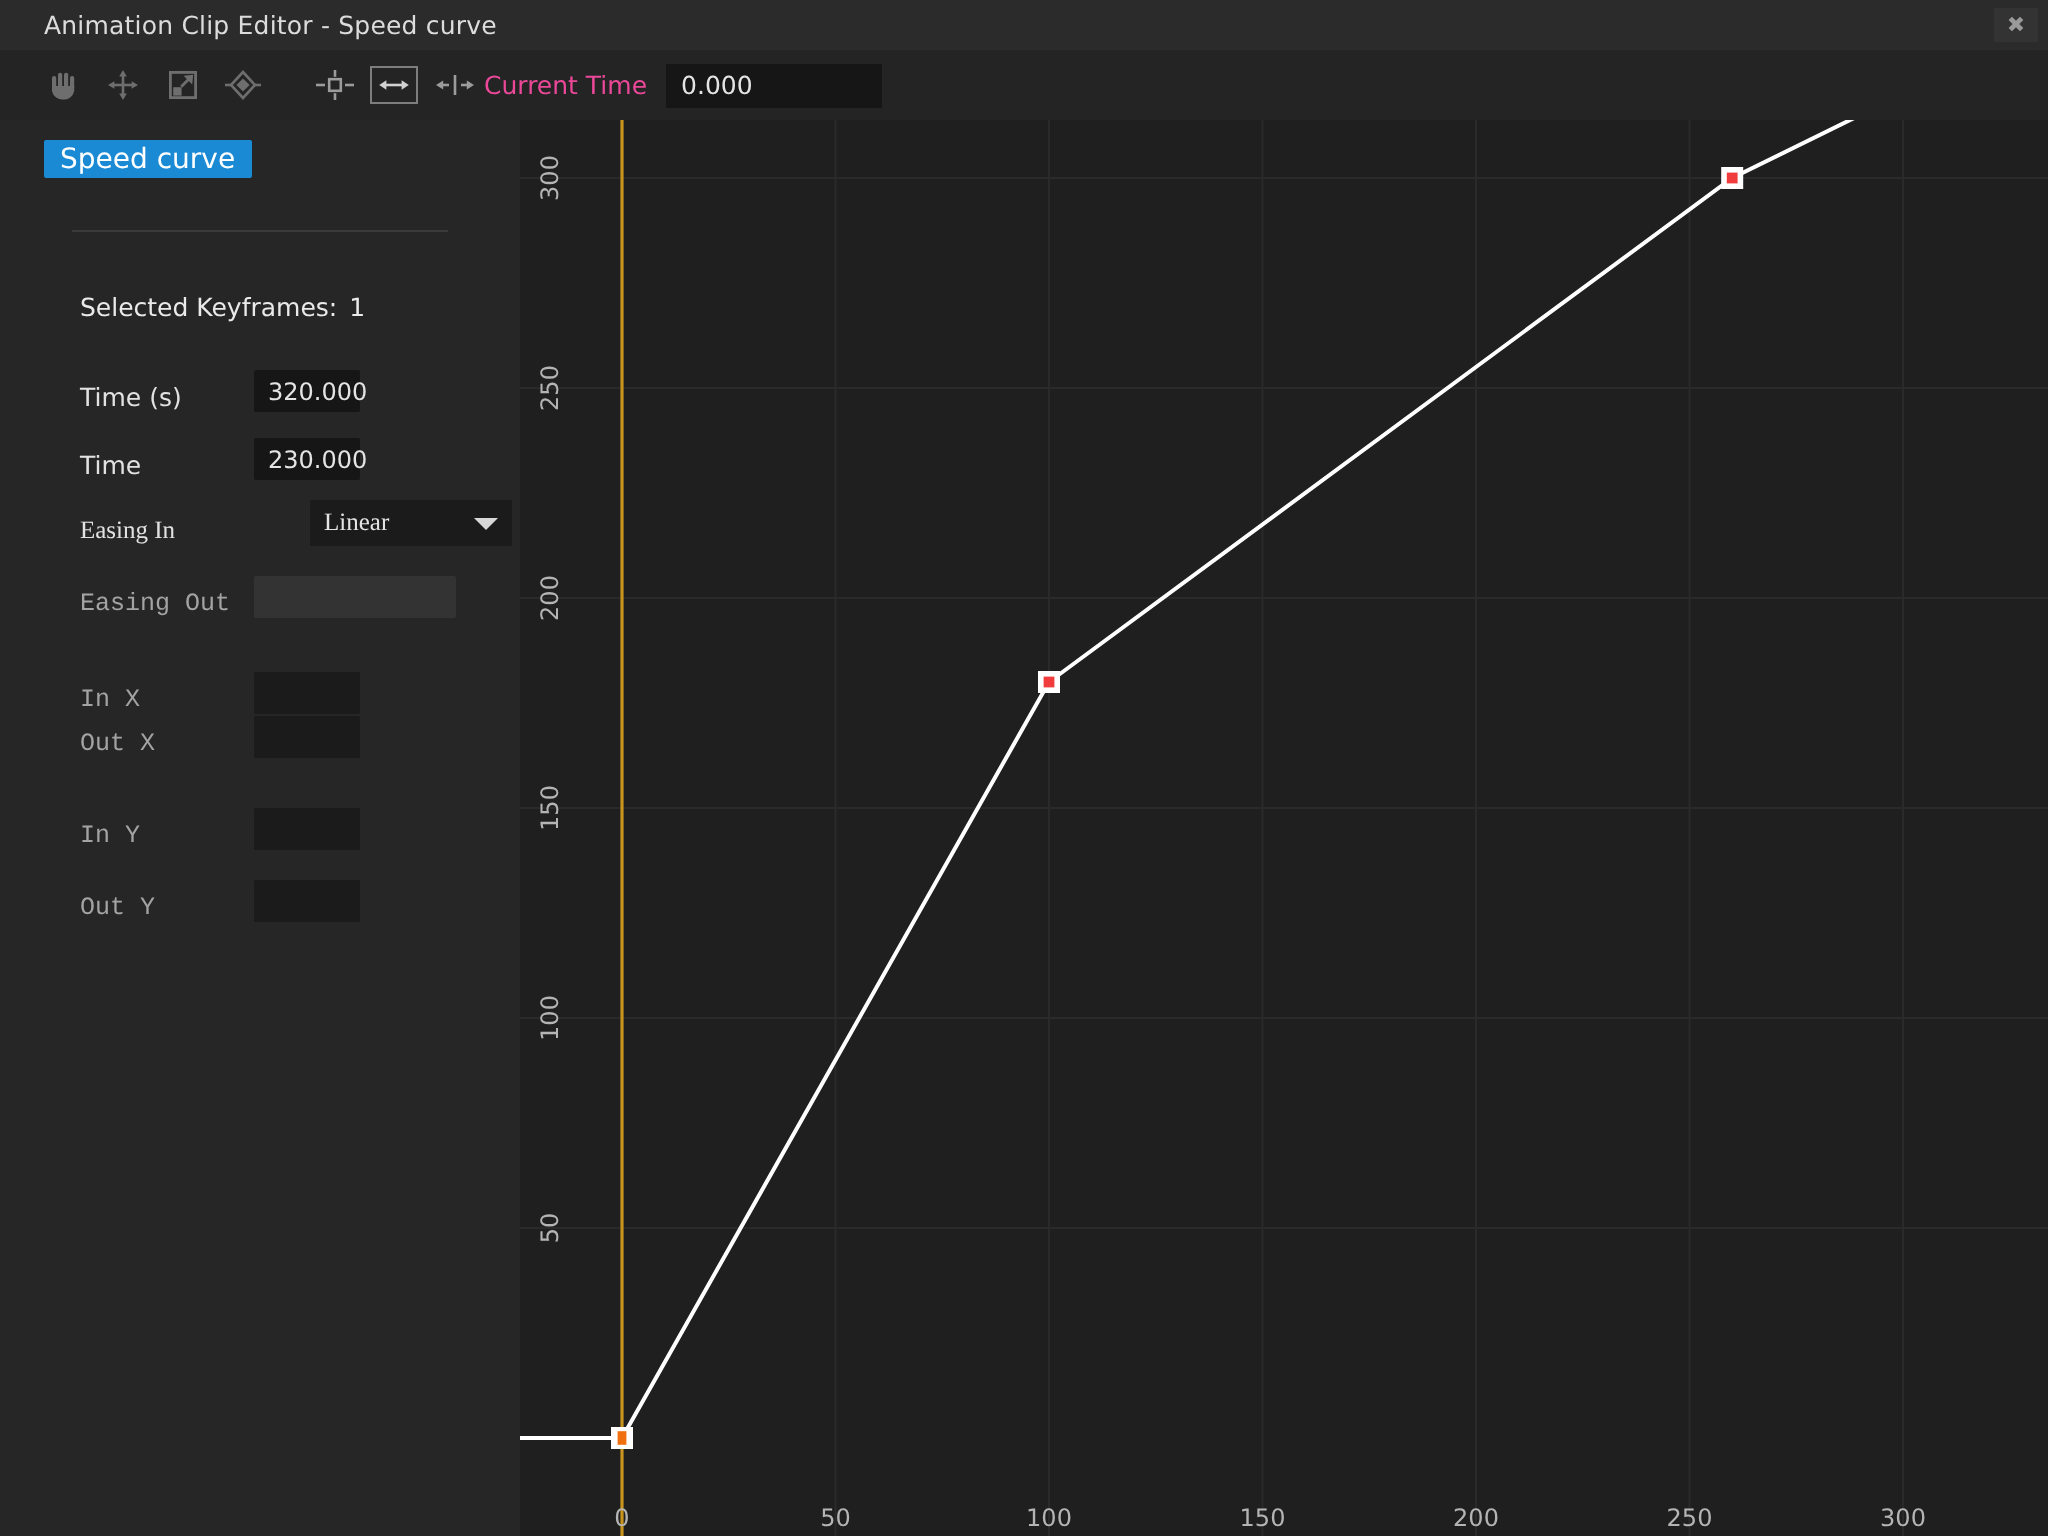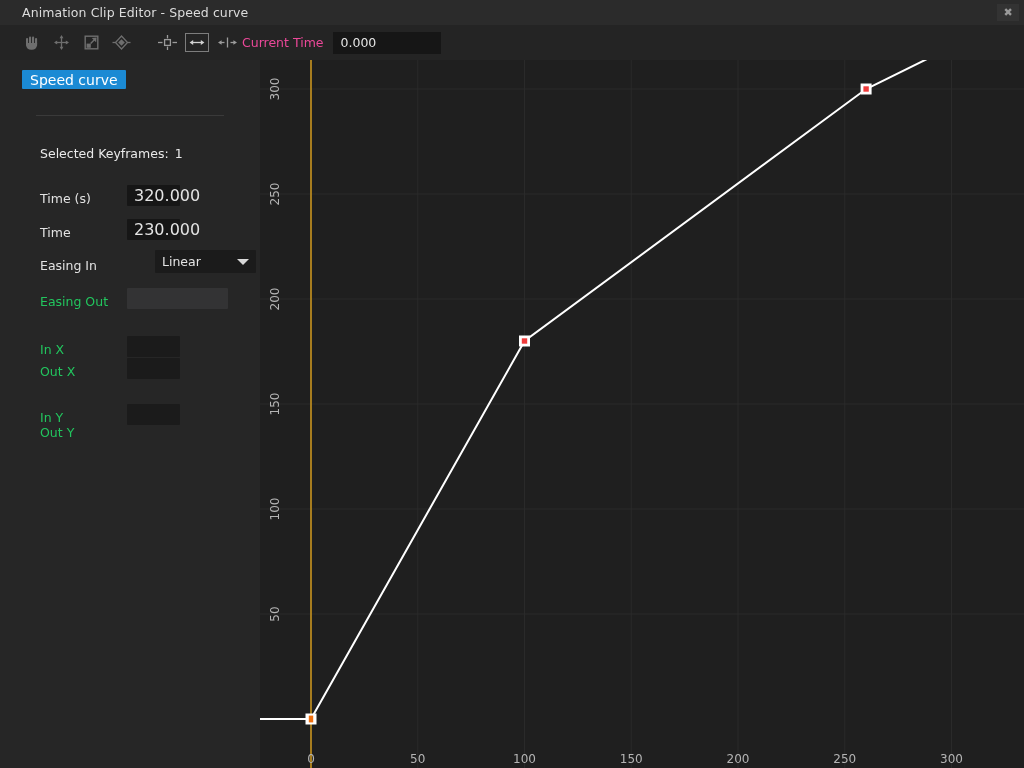--- a/index.html
+++ b/index.html
@@ -129,26 +129,26 @@
     display: flex;
     align-items: flex-end;
     gap: 20px;
   }
   .field-label {
     font-size: 12.5px;
     color: #e2e2e2;
     width: 67px;
     white-space: nowrap;
   }
-  .field-row.disabled .field-label { color: #22c55e; }
+  .field-row.disabled .field-label { color: #a3a3a3; font-family: Liberation Mono, monospace; }
   .field-input {
     width: 53px; height: 21px;
     background: #161616;
     color: #e4e4e4;
-    font-size: 16px;
+    font-size: 12px;
     display: flex;
     align-items: center;
     padding-left: 7px;
     box-sizing: border-box;
     border-radius: 1px;
   }
   .field-input.wide { width: 101px; }
   .field-input.blank { background: #1b1b1b; }
   .field-input.blank-light { background: #333334; }
   .field-select {
@@ -315,21 +315,21 @@
 
   <div id="field-rows">
       <div class="field-row" style="top: 124px;">
         <div class="field-label">Time (s)</div>
         <div class="field-input">320.000</div>
       </div>
       <div class="field-row" style="top: 158px;">
         <div class="field-label">Time</div>
         <div class="field-input">230.000</div>
       </div>
-      <div class="field-row" style="top: 191px;">
+      <div class="field-row" style="top: 191px; font-family: Liberation Serif, serif;">
         <div class="field-label">Easing In</div>
         <div class="field-select">
           <span>Linear</span>
           <span class="select-caret"></span>
         </div>
       </div>
       <div class="field-row disabled" style="top: 227px;">
         <div class="field-label">Easing Out</div>
         <div class="field-input blank-light wide"></div>
       </div>
@@ -338,21 +338,21 @@
         <div class="field-input blank"></div>
       </div>
       <div class="field-row disabled" style="top: 297px;">
         <div class="field-label">Out X</div>
         <div class="field-input blank"></div>
       </div>
       <div class="field-row disabled" style="top: 331px; margin-top: 12px;">
         <div class="field-label">In Y</div>
         <div class="field-input blank"></div>
       </div>
-      <div class="field-row disabled" style="top: 365px; flex-direction: column;">
+      <div class="field-row disabled" style="top: 379px;">
         <div class="field-label">Out Y</div>
         <div class="field-input blank"></div>
       </div>
     </div>
 
 </div>
 
 <div id="chart-area">
   <svg id="chart-svg" width="764" height="708">
       <g>

